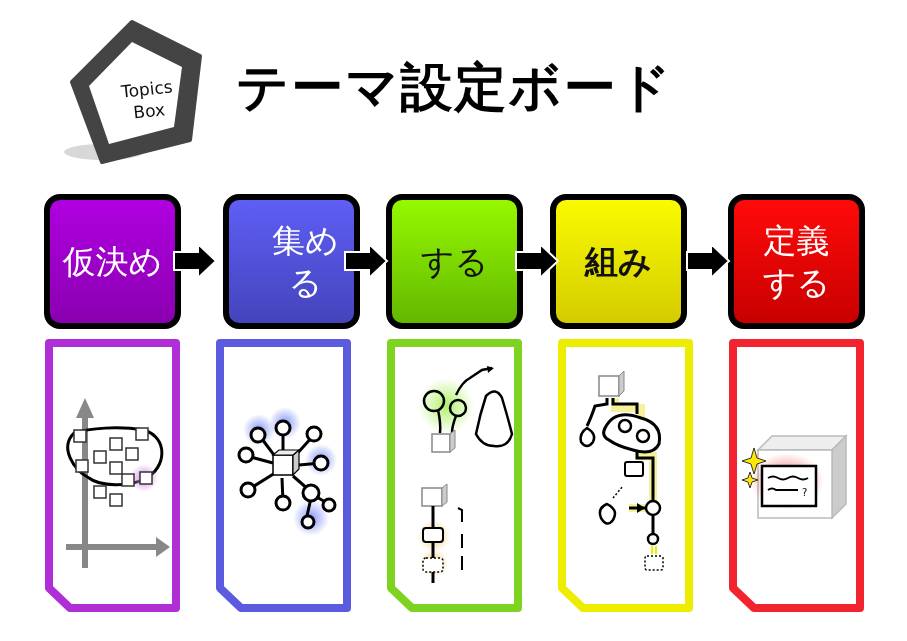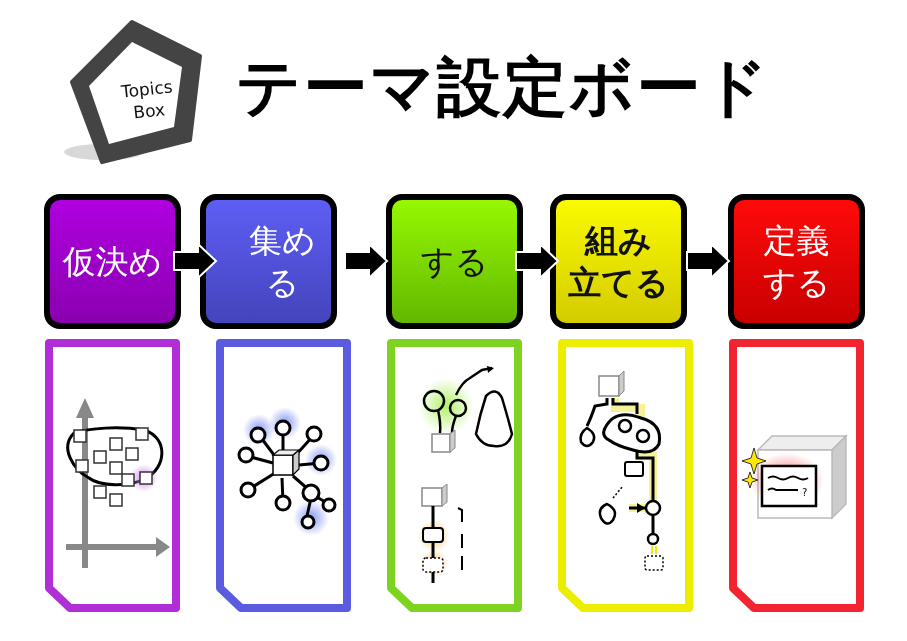--- a/index.html
+++ b/index.html
@@ -1,19 +1,19 @@
 <!DOCTYPE html>
 <html><head>
 <meta charset="utf-8">
 <style>
   html,body{margin:0;padding:0;background:#fff;}
   body{width:907px;height:641px;position:relative;overflow:hidden;font-family:"DejaVu Sans",sans-serif;}
   .logo{position:absolute;left:52px;top:12px;width:160px;height:160px;}
   .logo-text{position:absolute;left:108px;top:78px;width:80px;text-align:center;font-family:"DejaVu Sans",sans-serif;font-size:17px;line-height:22px;color:#111;transform:rotate(-6deg);}
-  .title{position:absolute;left:236px;top:42px;font-family:"DejaVu Serif",serif;font-weight:bold;font-size:64px;letter-spacing:2px;color:#000;line-height:90px;white-space:nowrap;text-align:center;}
+  .title{position:absolute;left:236px;top:42px;font-family:"DejaVu Serif",serif;font-weight:bold;font-size:52px;letter-spacing:2px;color:#000;line-height:90px;white-space:nowrap;text-align:center;}
   .step{position:absolute;top:194px;width:137px;height:135px;box-sizing:border-box;border:6px solid #000;border-radius:16px;display:flex;align-items:center;justify-content:center;text-align:center;font-size:33px;line-height:42px;}
   .arrow{position:absolute;top:244px;width:46px;height:34px;}
   .card{position:absolute;top:338px;width:138px;height:276px;}
   .card svg{position:absolute;left:0;top:0;}
 </style>
 </head>
 <body>
 
 <div>
   <svg class="logo" viewBox="0 0 160 160">
@@ -25,32 +25,31 @@
     <div>Topics</div>
     <div>Box</div>
   </div>
 </div>
 
 <div class="title">テーマ設定ボード</div>
 
 <div class="step" style="left:44px;background:linear-gradient(#b000e0,#8a00b0);color:#fff;">
   <span>仮決め</span>
 </div>
-<div class="step" style="left:200px;background:linear-gradient(#5e5ef5,#4444bc);color:#fff;padding-left:28px;">
+<div class="step" style="left:223px;background:linear-gradient(#5e5ef5,#4444bc);color:#fff;padding-left:28px;">
   <span>集める</span>
 </div>
 <div class="step" style="left:386px;background:linear-gradient(#96f800,#62b800);color:#111;">
   <div>
       <div>する</div>
     </div>
 </div>
 <div class="step" style="left:550px;background:linear-gradient(#fafa00,#d4cc00);color:#111;font-weight:bold;">
   <div>
       <div>組み</div>
-      <div>立てる</div>
     </div>
 </div>
 <div class="step" style="left:728px;background:linear-gradient(#ff0a0a,#c80000);color:#fff;text-align:center;">
   <div>
       <div>定義</div>
       <div>する</div>
     </div>
 </div>
 
 <svg class="arrow" style="left:172px" viewBox="0 0 46 34">

